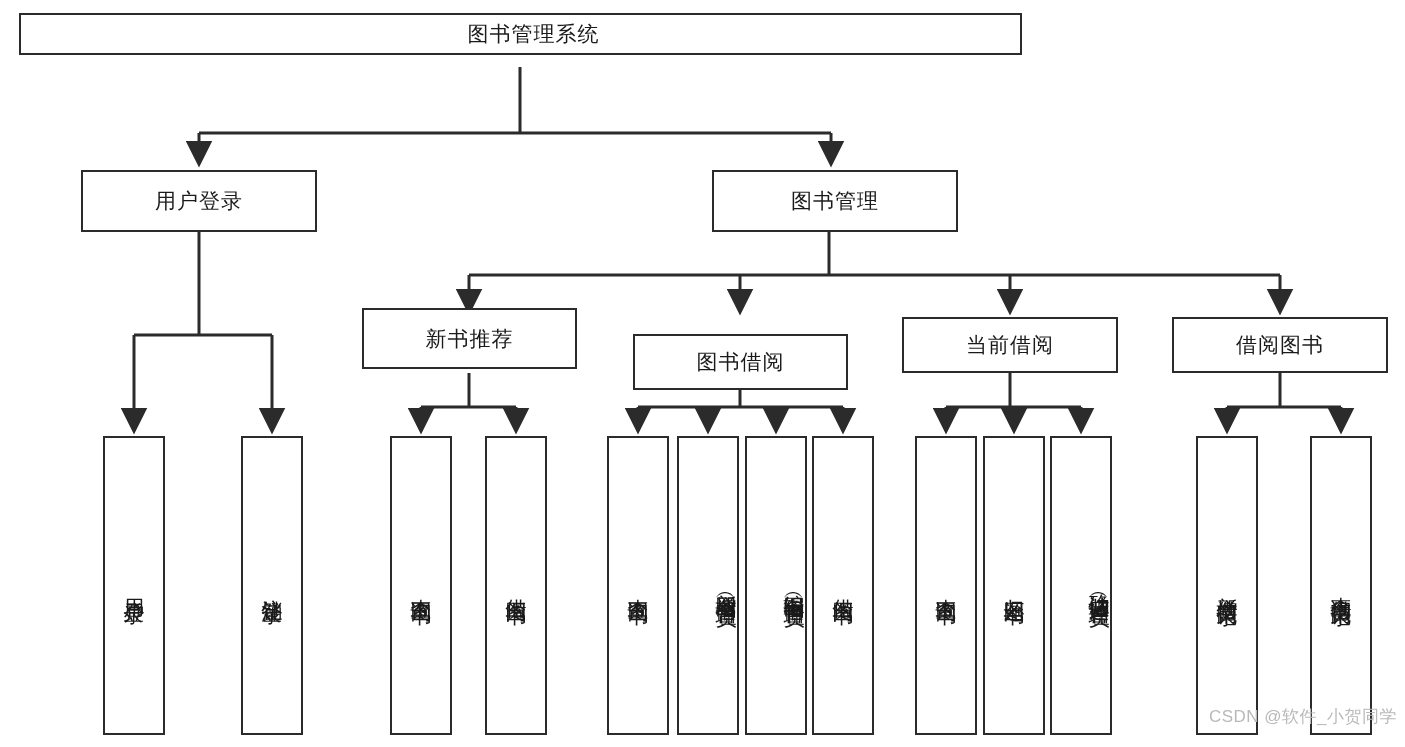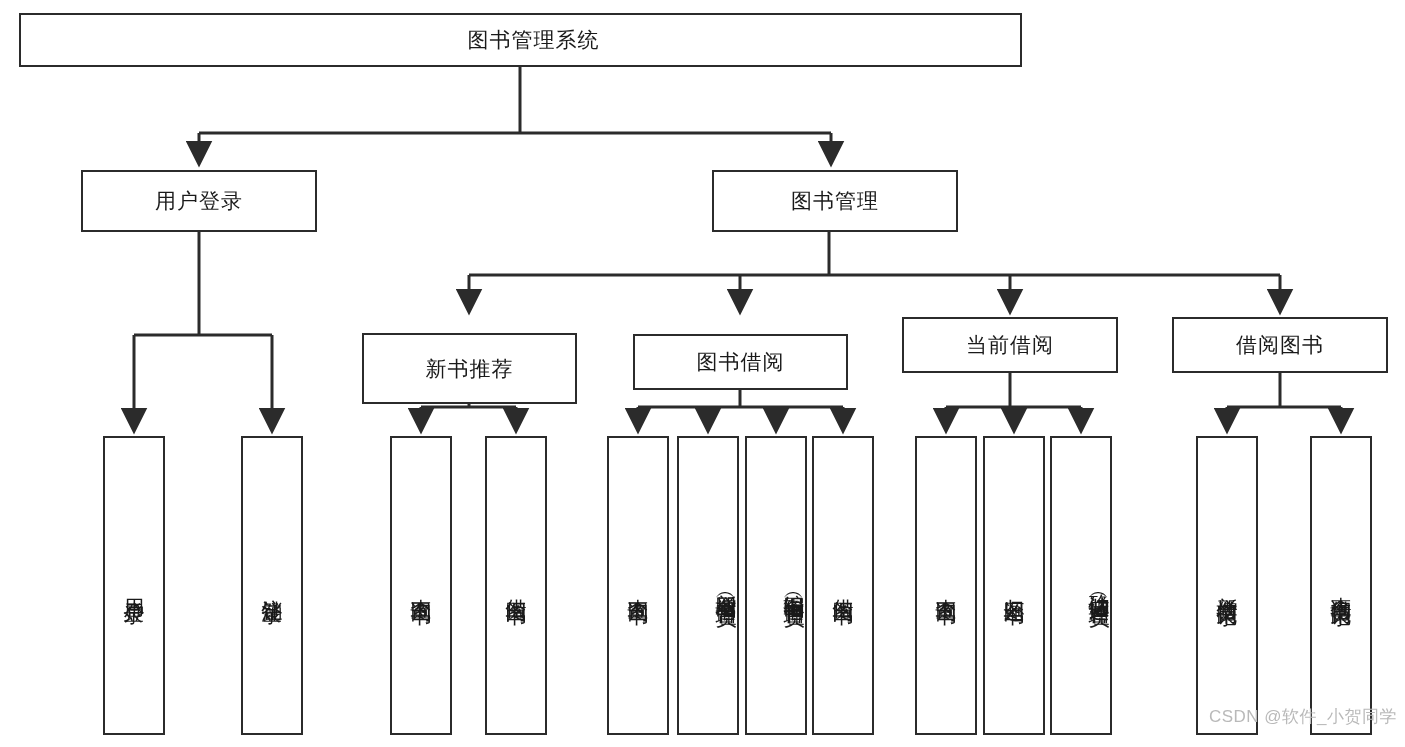--- a/index.html
+++ b/index.html
@@ -115,32 +115,32 @@
       <path d="M 1081 407 L 1081 430" marker-end="url(#arrow)"></path>
 
       <path d="M 1280 373 L 1280 407"></path>
       <path d="M 1227 407 L 1341 407"></path>
       <path d="M 1227 407 L 1227 430" marker-end="url(#arrow)"></path>
       <path d="M 1341 407 L 1341 430" marker-end="url(#arrow)"></path>
 
     </g>
   </svg>
 
-  <div class="node horiz" style="left:19px; top:13px; width:1003px; height:54px;padding-left:26px;">
+  <div class="node horiz" style="left:19px; top:13px; width:1003px; height:42px;padding-left:26px;">
     <span class="label">图书管理系统</span>
   </div>
 
   <div class="node horiz" style="left:81px; top:170px; width:236px; height:62px;">
     <span class="label">用户登录</span>
   </div>
   <div class="node horiz" style="left:712px; top:170px; width:246px; height:62px;">
     <span class="label">图书管理</span>
   </div>
 
-  <div class="node horiz" style="left:362px; top:333px; width:215px; height:71px;">
+  <div class="node horiz" style="left:362px; top:308px; width:215px; height:61px;">
     <span class="label">新书推荐</span>
   </div>
   <div class="node horiz" style="left:633px; top:317px; width:215px; height:56px;margin-top:17px;">
     <span class="label">图书借阅</span>
   </div>
   <div class="node horiz" style="left:902px; top:317px; width:216px; height:56px;">
     <span class="label">当前借阅</span>
   </div>
   <div class="node horiz" style="left:1172px; top:317px; width:216px; height:56px;">
     <span class="label">借阅图书</span>

